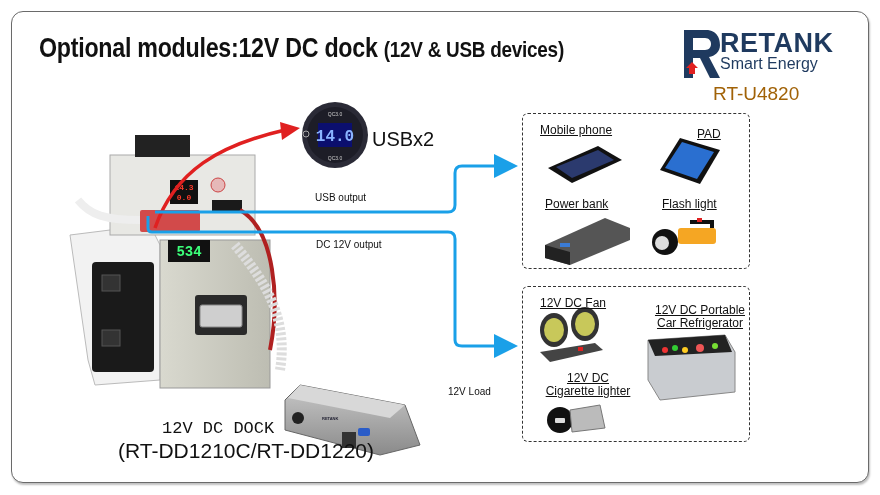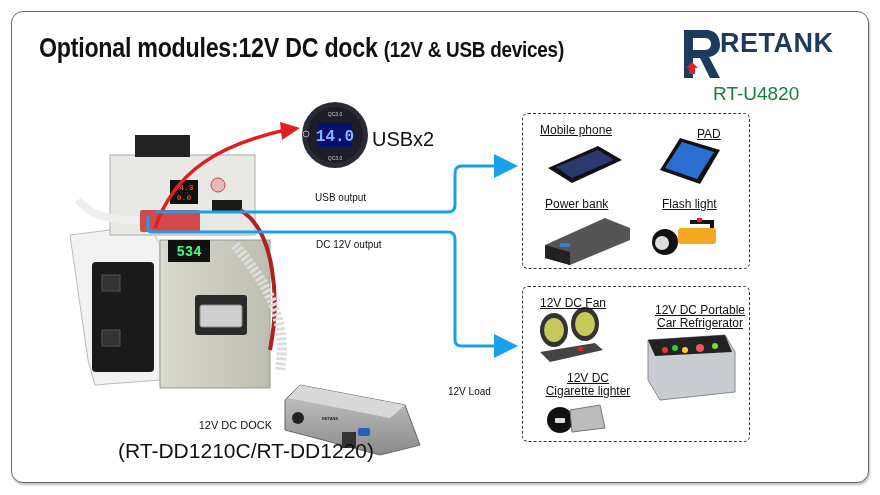--- a/index.html
+++ b/index.html
@@ -3,21 +3,21 @@
 <meta charset="utf-8">
 <style>
   html,body{margin:0;padding:0;background:#fff;}
   body{width:880px;height:495px;position:relative;overflow:hidden;font-family:"Liberation Sans",sans-serif;color:#111;}
   .frame{position:absolute;left:11px;top:11px;width:856px;height:470px;border:1.5px solid #6a6a6a;border-radius:12px;box-shadow:1px 2px 2px rgba(0,0,0,0.25);background:#fff;}
   .title{position:absolute;left:39px;top:33px;font-weight:bold;font-size:27px;letter-spacing:-0.3px;transform:scaleX(0.86);transform-origin:left top;white-space:nowrap;color:#111;}
   .title .sub{font-size:22px;}
   .logo{position:absolute;left:682px;top:28px;width:170px;height:52px;}
   .logo .brand{position:absolute;left:38px;top:0px;font-weight:bold;font-size:27px;color:#1f3a5f;letter-spacing:0.5px;}
   .logo .tag{position:absolute;left:38px;top:27px;font-size:16px;color:#1f3a5f;}
-  .model{position:absolute;left:713px;top:83px;font-size:19px;color:#15803d;}
+  .model{position:absolute;left:713px;top:83px;font-size:19px;color:#a16207;}
   .label{position:absolute;font-size:10px;color:#111;white-space:nowrap;}
   .small{font-size:12px;text-align:center;line-height:13px;text-decoration:underline;}
   .dash{position:absolute;border:1.5px dashed #333;border-radius:6px;}
   svg.overlay{position:absolute;left:0;top:0;}
 </style>
 </head>
 <body>
 
 <div class="frame"></div>
 
@@ -25,20 +25,21 @@
   <span>Optional modules:12V DC dock</span>
   <span class="sub">(12V &amp; USB devices)</span>
 </div>
 
 <div class="logo">
   <svg width="40" height="52" viewBox="0 0 40 52">
     <path d="M2 2 H24 C36 2 38 12 38 17 C38 24 33 28 27 29 L38 50 H28 L18 30 H11 V50 H2 Z M11 10 V22 H23 C27 22 29 19 29 16 C29 13 27 10 23 10 Z" fill="#1f3a5f"></path>
     <path d="M4 40 L10 34 L16 40 H13 V46 H7 V40 Z" fill="#e02020"></path>
   </svg>
   <div class="brand">RETANK</div>
+  <div class="tag">Smart Energy</div>
 </div>
 <div class="model">RT-U4820</div>
 
 <svg class="overlay" width="880" height="495">
   <defs>
     <marker id="arrB" markerWidth="8" markerHeight="8" refX="6" refY="4" orient="auto">
       <path d="M0 0 L8 4 L0 8 Z" fill="#1aa0e8"></path>
     </marker>
     <linearGradient id="gBody" x1="0" x2="1">
       <stop offset="0" stop-color="#d9d9cf"></stop>
@@ -164,14 +165,14 @@
 <div class="label small" style="left:540px;top:297px;">12V DC Fan</div>
 <div class="label small" style="left:641px;top:297px;width:118px;margin-top:7px;">
   <div>12V DC Portable</div>
   <div>Car Refrigerator</div>
 </div>
 <div class="label small" style="left:538px;top:372px;width:100px;">
   <div>12V DC</div>
   <div>Cigarette lighter</div>
 </div>
 
-<div class="label" style="left:162px;top:419px;width:110px;text-align:right;font-size:11px;">12V DC DOCK</div>
+<div class="label" style="left:162px;top:419px;width:110px;text-align:left;font-size:17px;font-family:Liberation Mono, monospace;">12V DC DOCK</div>
 <div class="label" style="left:118px;top:439px;width:200px;text-align:center;font-size:21px;">(RT-DD1210C/RT-DD1220)</div>
 
 </body></html>

